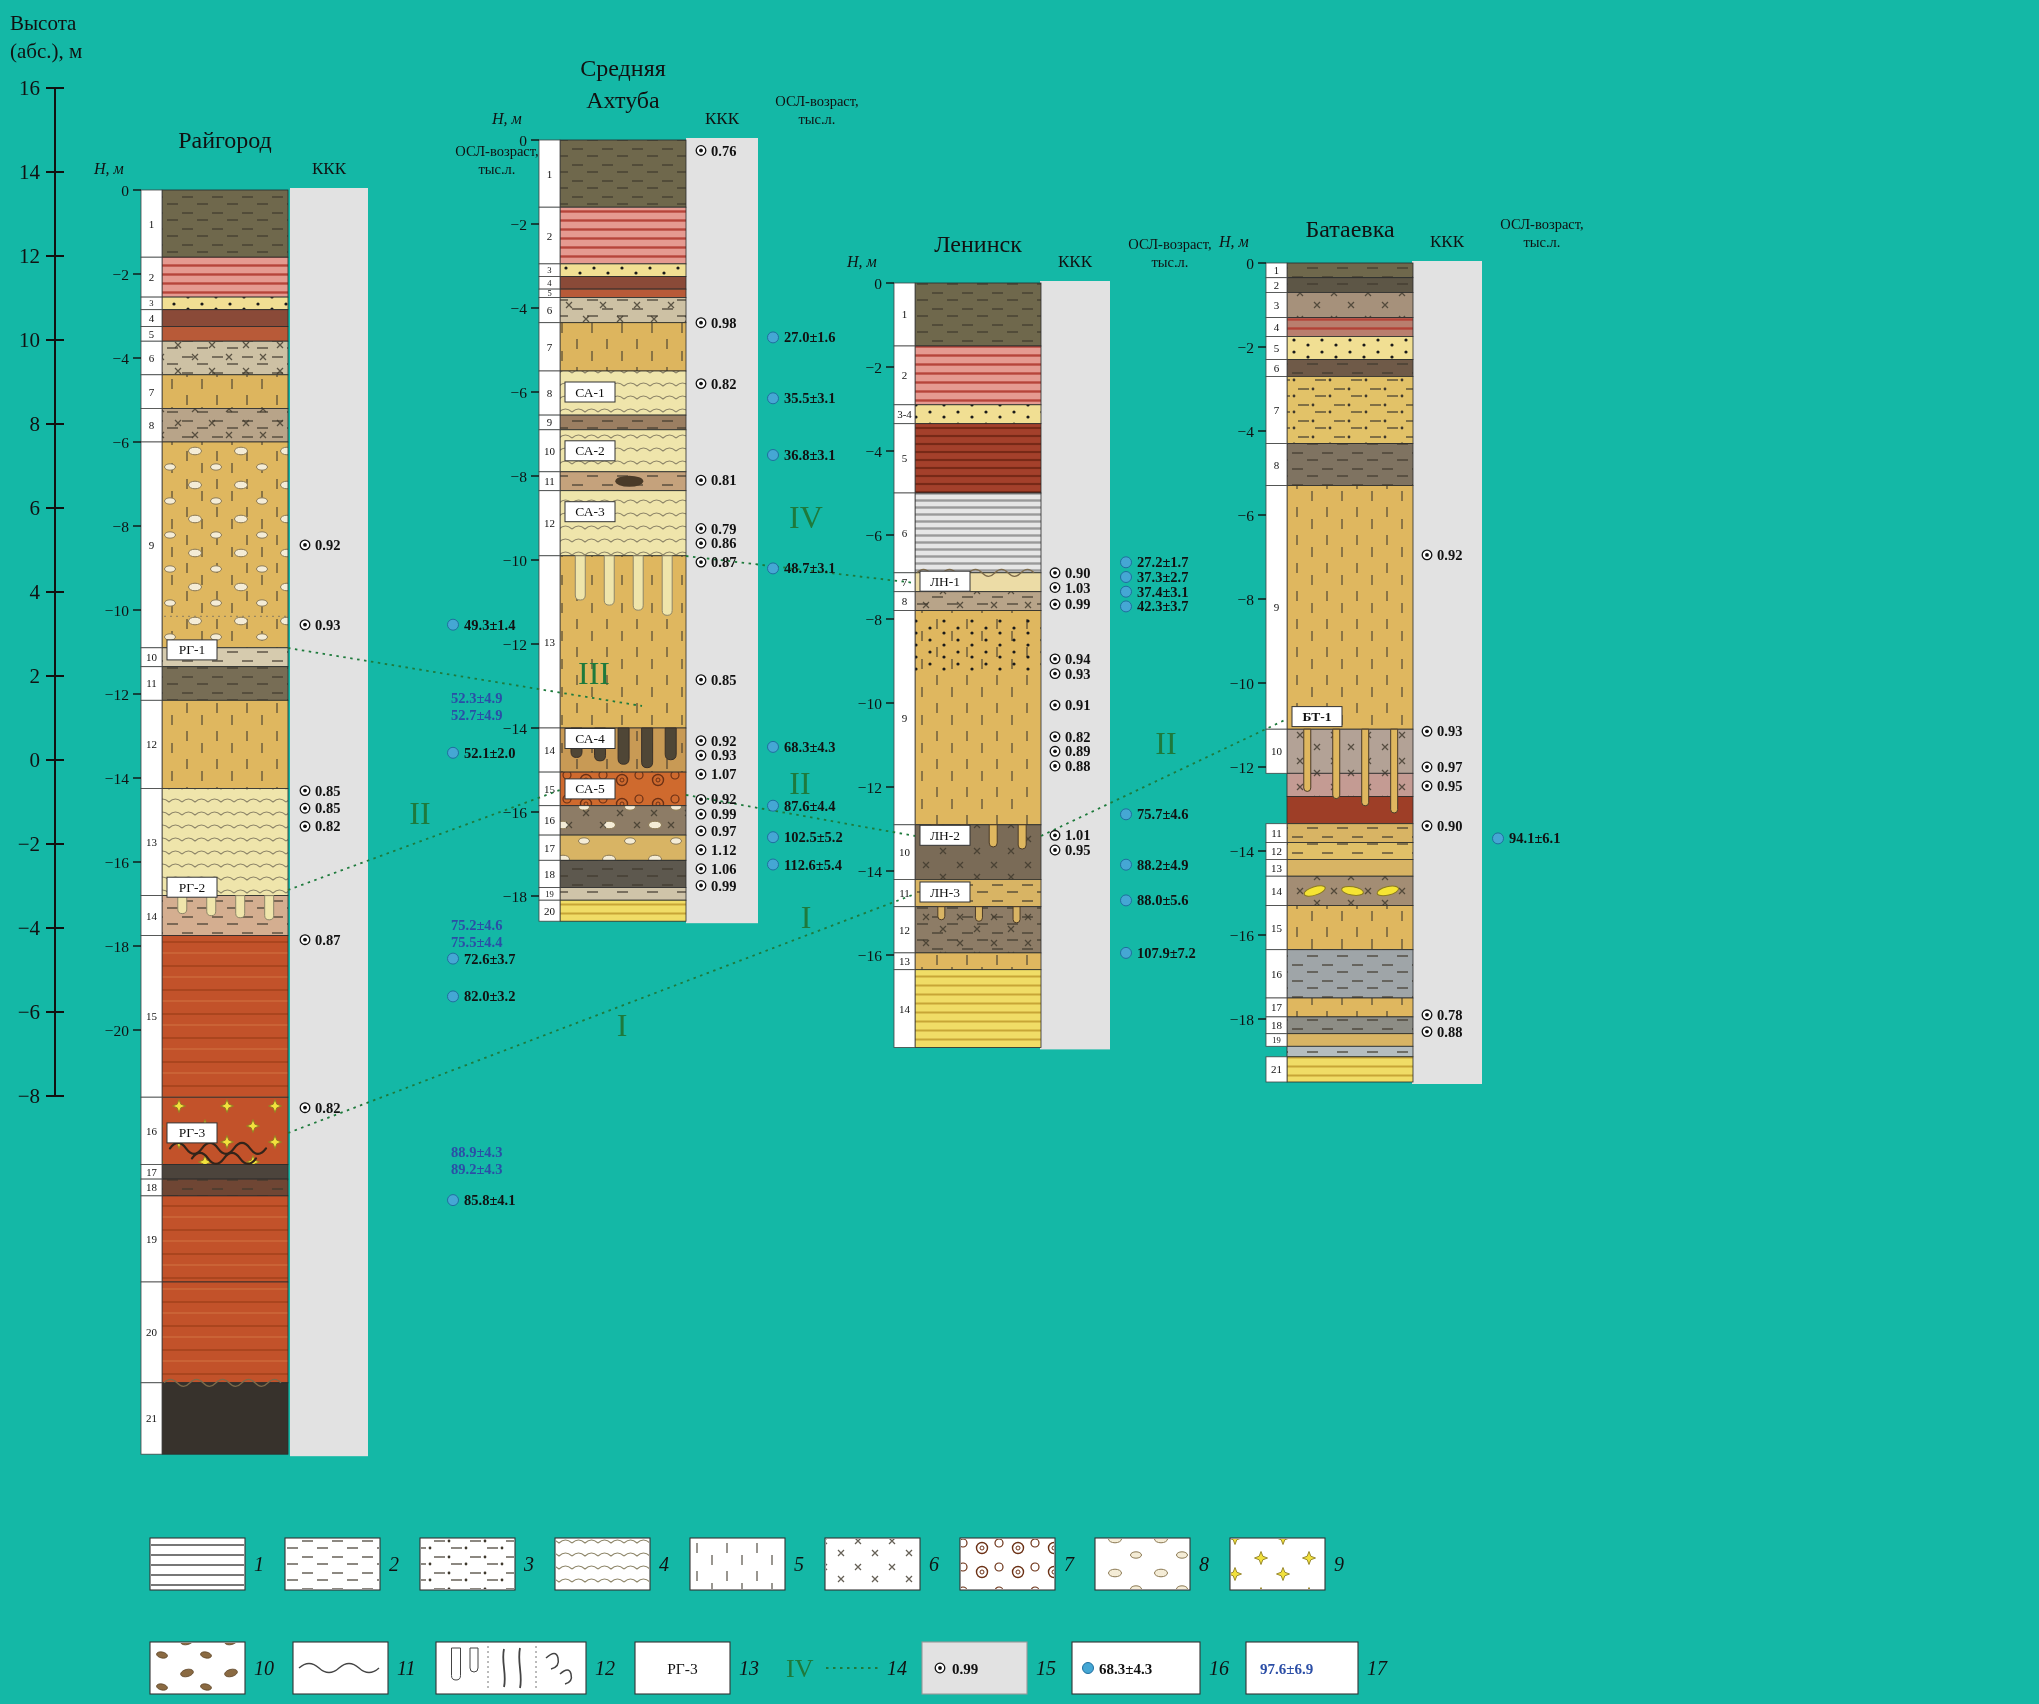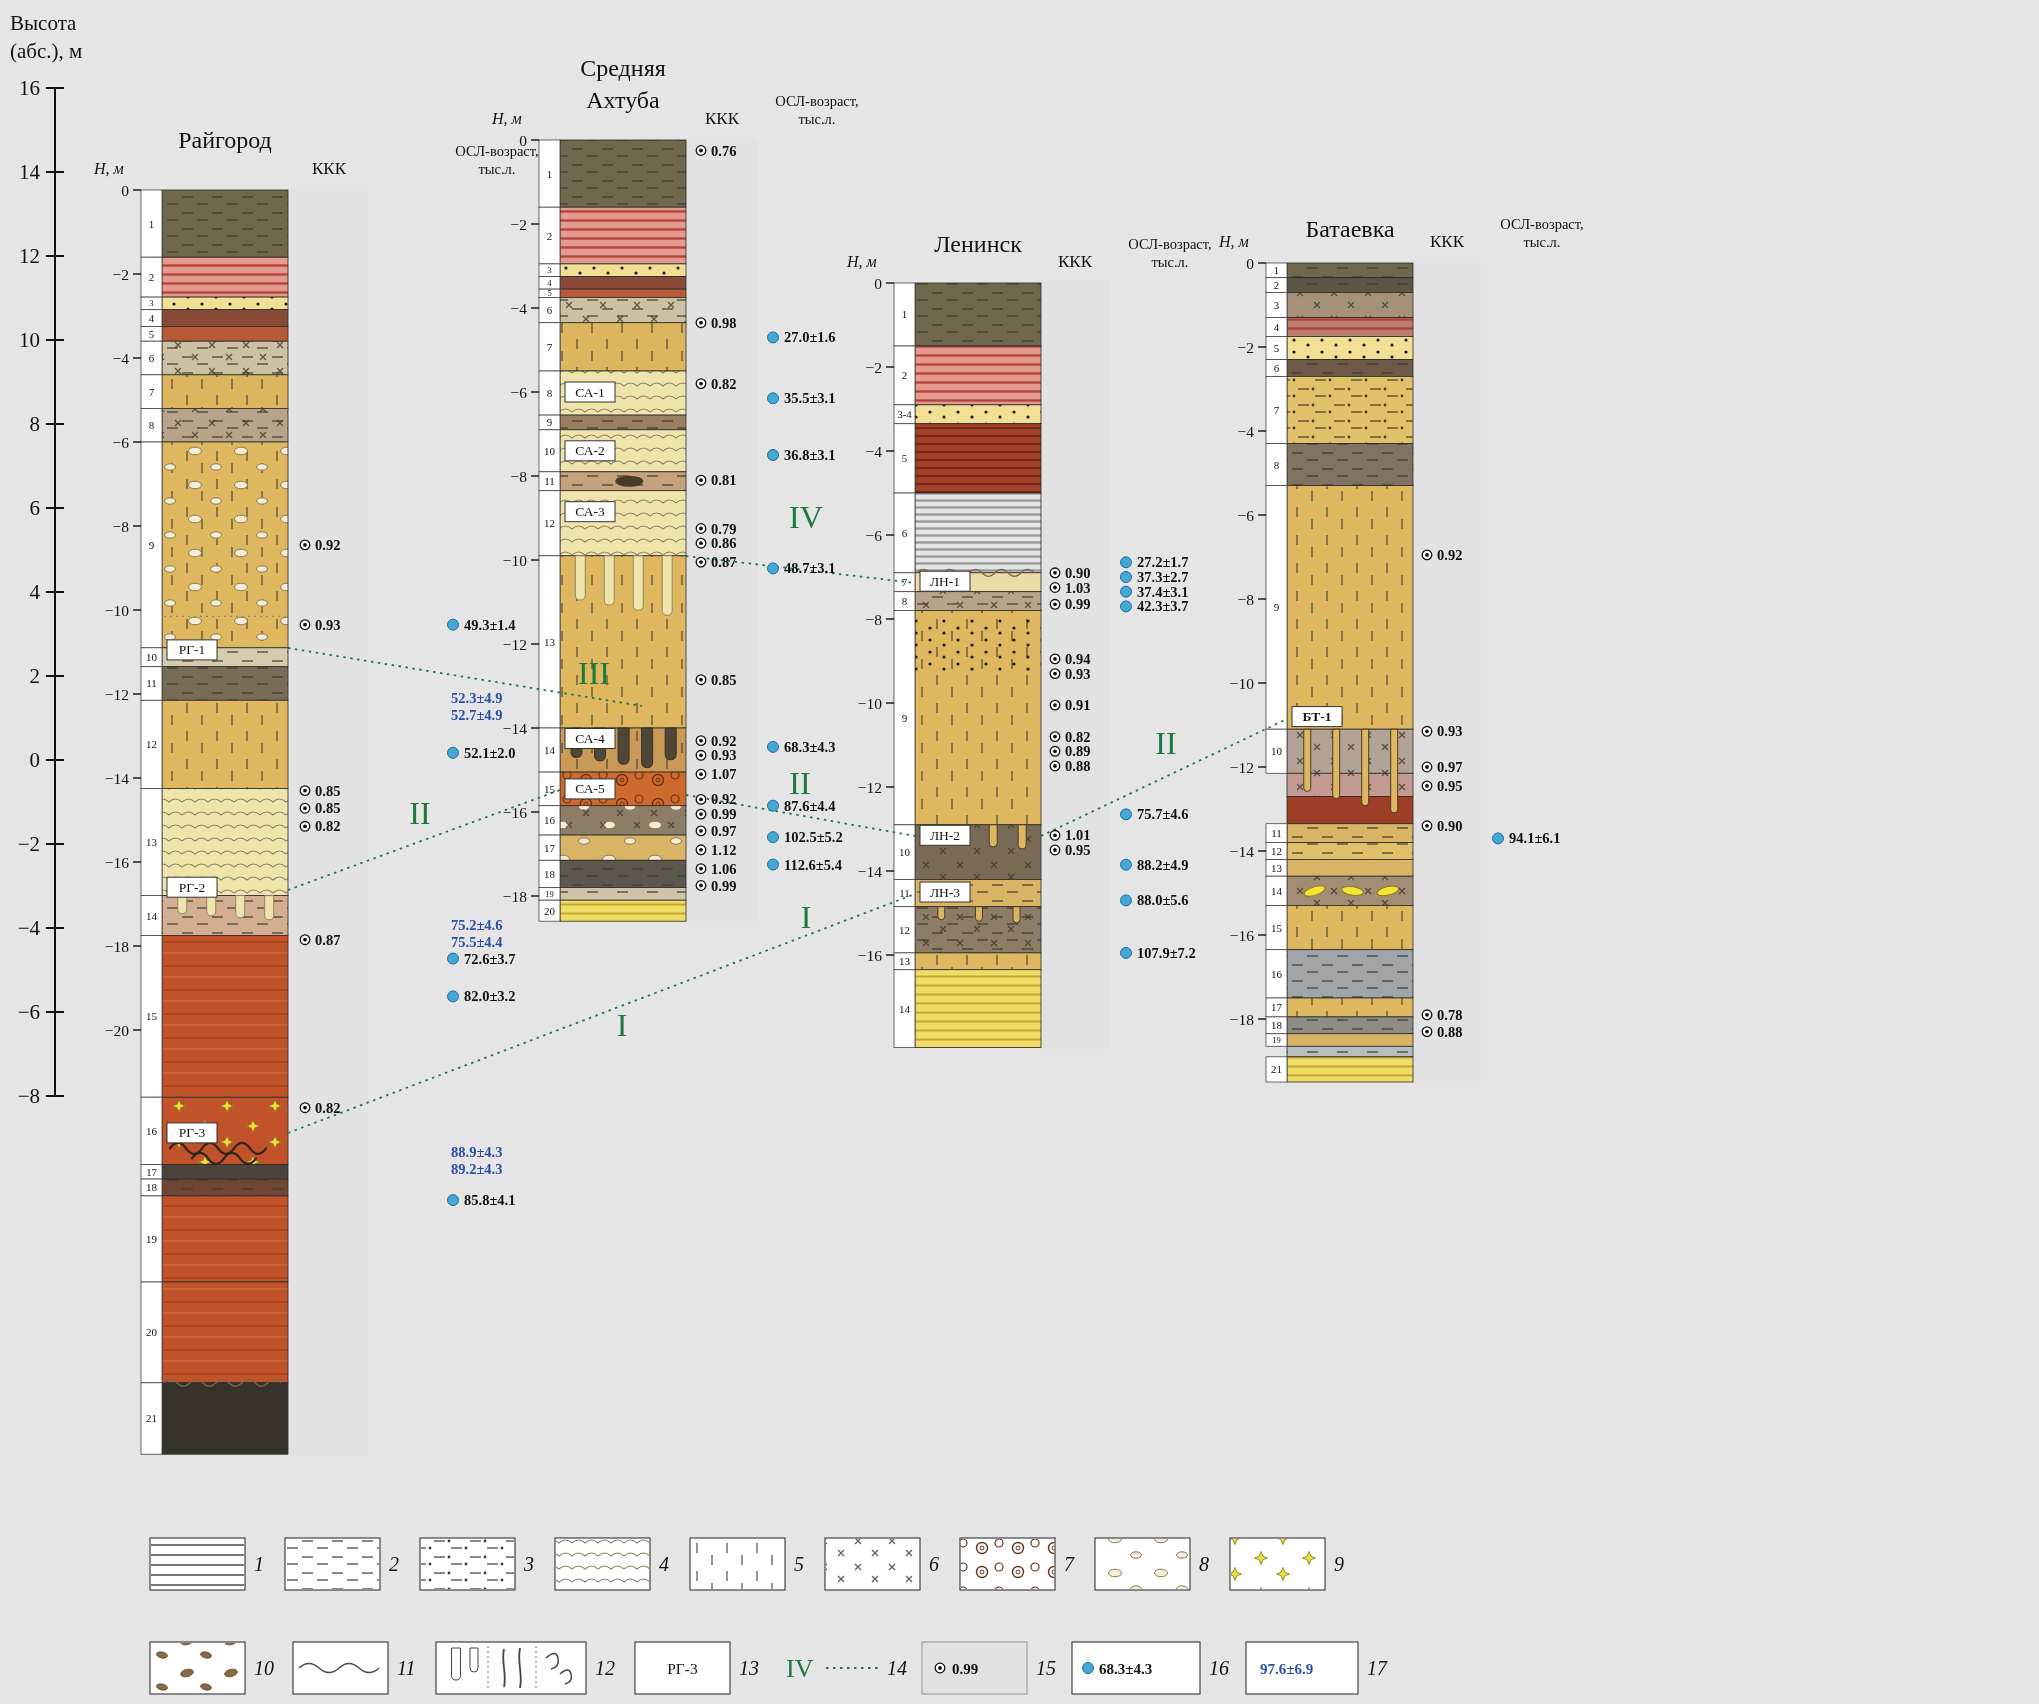--- a/index.html
+++ b/index.html
@@ -1,16 +1,16 @@
 <!DOCTYPE html>
 <html><head>
 <meta charset="utf-8">
 <style>
   html,body{margin:0;padding:0;background:#ffffff;}
-  .figure{position:relative;width:2039px;height:1704px;background:#e5e5e5;overflow:hidden;}
+  .figure{position:relative;width:2039px;height:1704px;background:#14b8a6;overflow:hidden;}
   svg{display:block;}
   text{user-select:none;}
 </style>
 </head>
 <body>
 
 <div class="figure">
   <svg id="fig" width="2039" height="1704" viewBox="0 0 2039 1704">
       <defs>
         <pattern id="p_dash" width="30" height="16" patternUnits="userSpaceOnUse">

